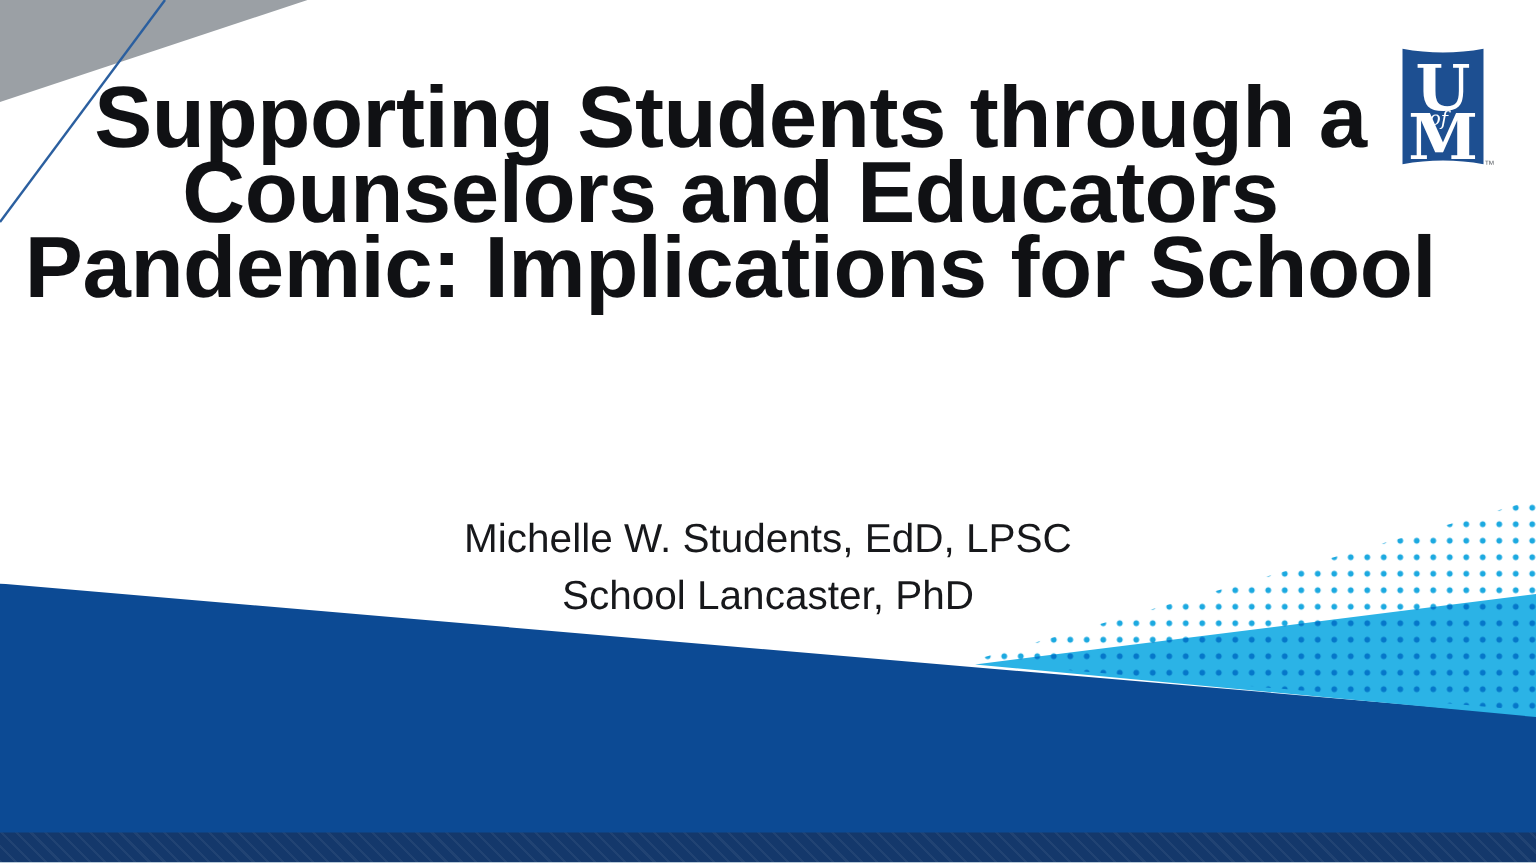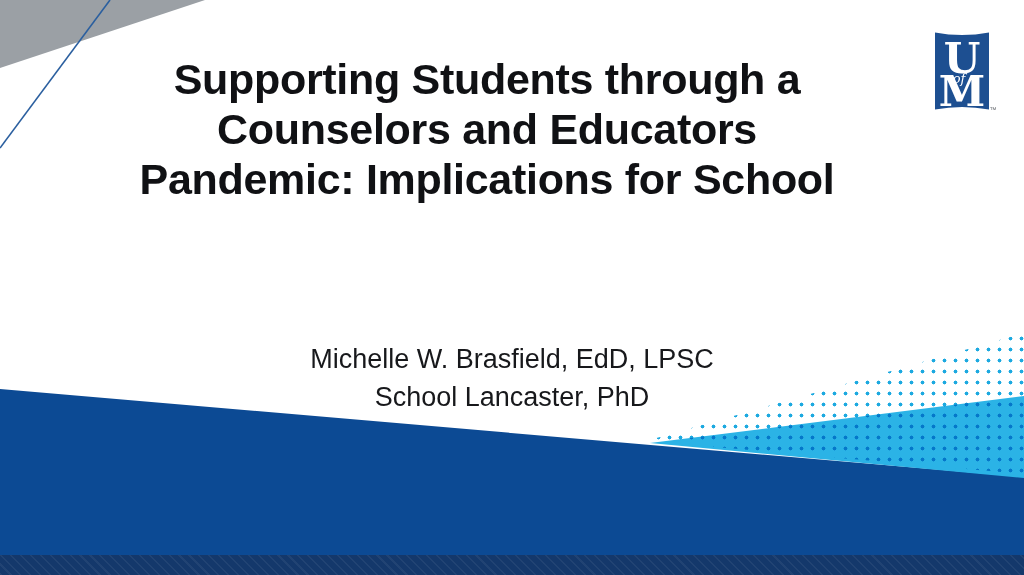--- a/index.html
+++ b/index.html
@@ -53,21 +53,21 @@
       rgba(0,0,0,0) 1.5px, rgba(0,0,0,0) 7px);
   }
 
   .title-block {
     position: absolute;
     top: 54px; left: 0;
     width: 974px;
     text-align: center;
     color: #101114;
     font-weight: 700;
-    font-size: 43px;
+    font-size: 58px;
     line-height: 50px;
     letter-spacing: -0.3px;
   }
 
   .authors-block {
     position: absolute;
     top: 340px; left: 0;
     width: 1024px;
     text-align: center;
     color: #17181B;
@@ -104,21 +104,21 @@
   <div class="layer dots"></div>
   <div class="footer-strip"></div>
 
   <div class="title-block">
     <div>Supporting Students through a</div>
     <div>Counselors and Educators</div>
     <div>Pandemic: Implications for School</div>
   </div>
 
   <div class="authors-block">
-    <div>Michelle W. Brasfield, EdD, LPSC</div>
+    <div>Michelle W. Students, EdD, LPSC</div>
     <div>School Lancaster, PhD</div>
   </div>
 
   <svg class="logo" viewBox="0 0 64 84" aria-hidden="true">
     <path d="M2 3.5 Q29 8.5 56 3.5 L56 80.5 Q29 75.5 2 80.5 Z" fill="#1D4F91"></path>
     <text x="29" y="44" font-size="42" font-weight="bold">U</text>
     <text x="26" y="54" font-size="13" font-style="italic">of</text>
     <text x="29" y="77" font-size="42" font-weight="bold">M</text>
     <text class="tm" x="60" y="83" font-size="7">™</text>
   </svg>

